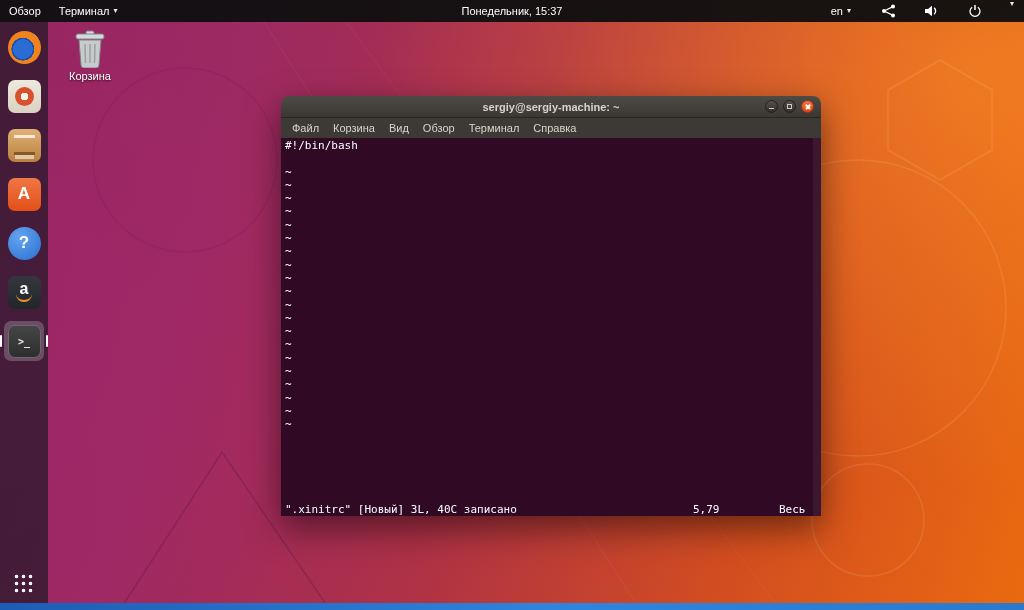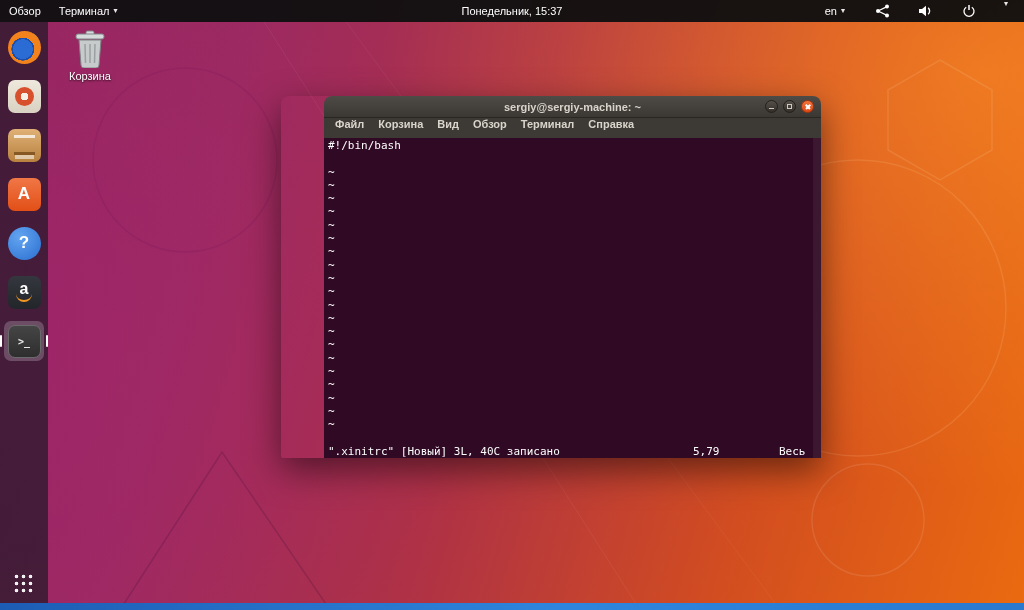--- a/index.html
+++ b/index.html
@@ -18,21 +18,21 @@
   .bottom-strip { position:absolute; left:0; right:0; bottom:0; height:7px;
     background:linear-gradient(90deg,#1d5cb4,#2f85dd 55%,#2a79cf); z-index:6; }
 
   
   .topbar { position:absolute; top:0; left:0; right:0; height:22px; z-index:10;
     background:rgba(16,16,16,0.96); color:#fff; display:flex; align-items:center;
     font-size:11px; }
   .tb-left { display:flex; align-items:center; height:100%; }
   .tb-center { position:absolute; left:0; right:0; text-align:center; pointer-events:none; }
   .tb-center .tb-item { pointer-events:auto; }
-  .tb-right { margin-left:auto; display:flex; height:100%; padding-right:16px; gap:28px; }
+  .tb-right { margin-left:auto; display:flex; height:100%; padding-right:10px; gap:28px; }
   .tb-item { background:none; border:none; color:#fff; font:inherit; height:22px;
     display:inline-flex; align-items:center; gap:4px; padding:0 9px; cursor:default; font-weight:500; }
   .caret { font-size:8px; line-height:1; opacity:.9; }
   .tb-icon { display:inline-flex; align-items:center; }
 
   
   .dock { position:absolute; top:22px; left:0; bottom:7px; width:48px; z-index:5;
     background:rgba(35,25,40,0.72); display:flex; flex-direction:column; align-items:center;
     padding-top:5px; gap:9px; }
   .dock-item { width:40px; height:40px; display:flex; align-items:center; justify-content:center;
@@ -62,37 +62,37 @@
   .ic-terminal span { color:#e8e8e8; font-family:"DejaVu Sans Mono",monospace; font-size:10px; font-weight:bold; }
   .show-apps { margin-top:auto; margin-bottom:9px; width:20px; height:20px;
     background:radial-gradient(circle,#f2f2f2 1.6px,transparent 2.1px) -1px -1px/7px 7px; }
 
   
   .desktop-icon { position:absolute; left:62px; top:28px; width:56px; z-index:1;
     display:flex; flex-direction:column; align-items:center; gap:2px; }
   .desktop-icon .label { color:#fff; font-size:11px; text-shadow:0 1px 2px rgba(0,0,0,.75); }
 
   
-  .twindow { position:absolute; left:281px; top:96px; width:540px; height:362px; z-index:7;
+  .twindow { position:absolute; left:281px; top:96px; width:540px; height:420px; z-index:7;
     border-radius:8px 8px 2px 2px; box-shadow:0 12px 34px rgba(0,0,0,.5);
-    display:flex; flex-direction:column;padding-left:43px; }
+    display:flex; flex-direction:column; }
   .titlebar { height:22px; border-radius:8px 8px 0 0;
     background:linear-gradient(#4e4b46,#3b3833); border-bottom:1px solid #2a2722;
     display:flex; align-items:center; position:relative; }
   .title { position:absolute; left:0; right:0; text-align:center; color:#d9d4cb;
     font-size:11px; font-weight:bold; }
   .winbtns { margin-left:auto; display:flex; gap:5px; padding-right:7px; z-index:1; }
   .wbtn { width:13px; height:13px; border-radius:50%; background:linear-gradient(#55504a,#343029);
     border:1px solid #23201b; position:relative; }
   .wbtn-min::after { content:""; position:absolute; left:3px; right:3px; bottom:3px; height:1.5px; background:#cfc9bf; }
   .wbtn-max::after { content:""; position:absolute; inset:3px; border:1.2px solid #cfc9bf; }
   .wbtn-close { background:linear-gradient(#f3733c,#dd4814); border-color:#a63611; }
   .wbtn-close::before,.wbtn-close::after { content:""; position:absolute; left:2.5px; right:2.5px; top:5px; height:1.5px; background:#fff; }
   .wbtn-close::before { transform:rotate(45deg); } .wbtn-close::after { transform:rotate(-45deg); }
-  .menubar { height:20px; background:#3d3a35; display:flex; padding-left:4px;font-weight:bold; }
+  .menubar { height:20px; background:#3d3a35; display:flex; align-items:center; padding-left:4px; }
   .menu-item { color:#d9d5cc; font-size:11px; padding:0 7px; }
   .tcontent { flex:1; background:#300a24; position:relative; overflow:hidden;
     font-family:"DejaVu Sans Mono","Liberation Mono",monospace; font-size:11px;
     color:#ffffff; display:flex; flex-direction:column; padding:1px 0 0 4px; }
   .tline { height:13.3px; line-height:13.3px; white-space:pre; }
   .lines { flex:1; overflow:hidden; }
   .statusline { height:13.3px; line-height:13.3px; display:flex; white-space:pre; padding-right:8px; }
   .statusline .sl-left { flex:1; }
   .statusline .sl-pos { width:86px; }
   .statusline .sl-scroll { width:34px; }

